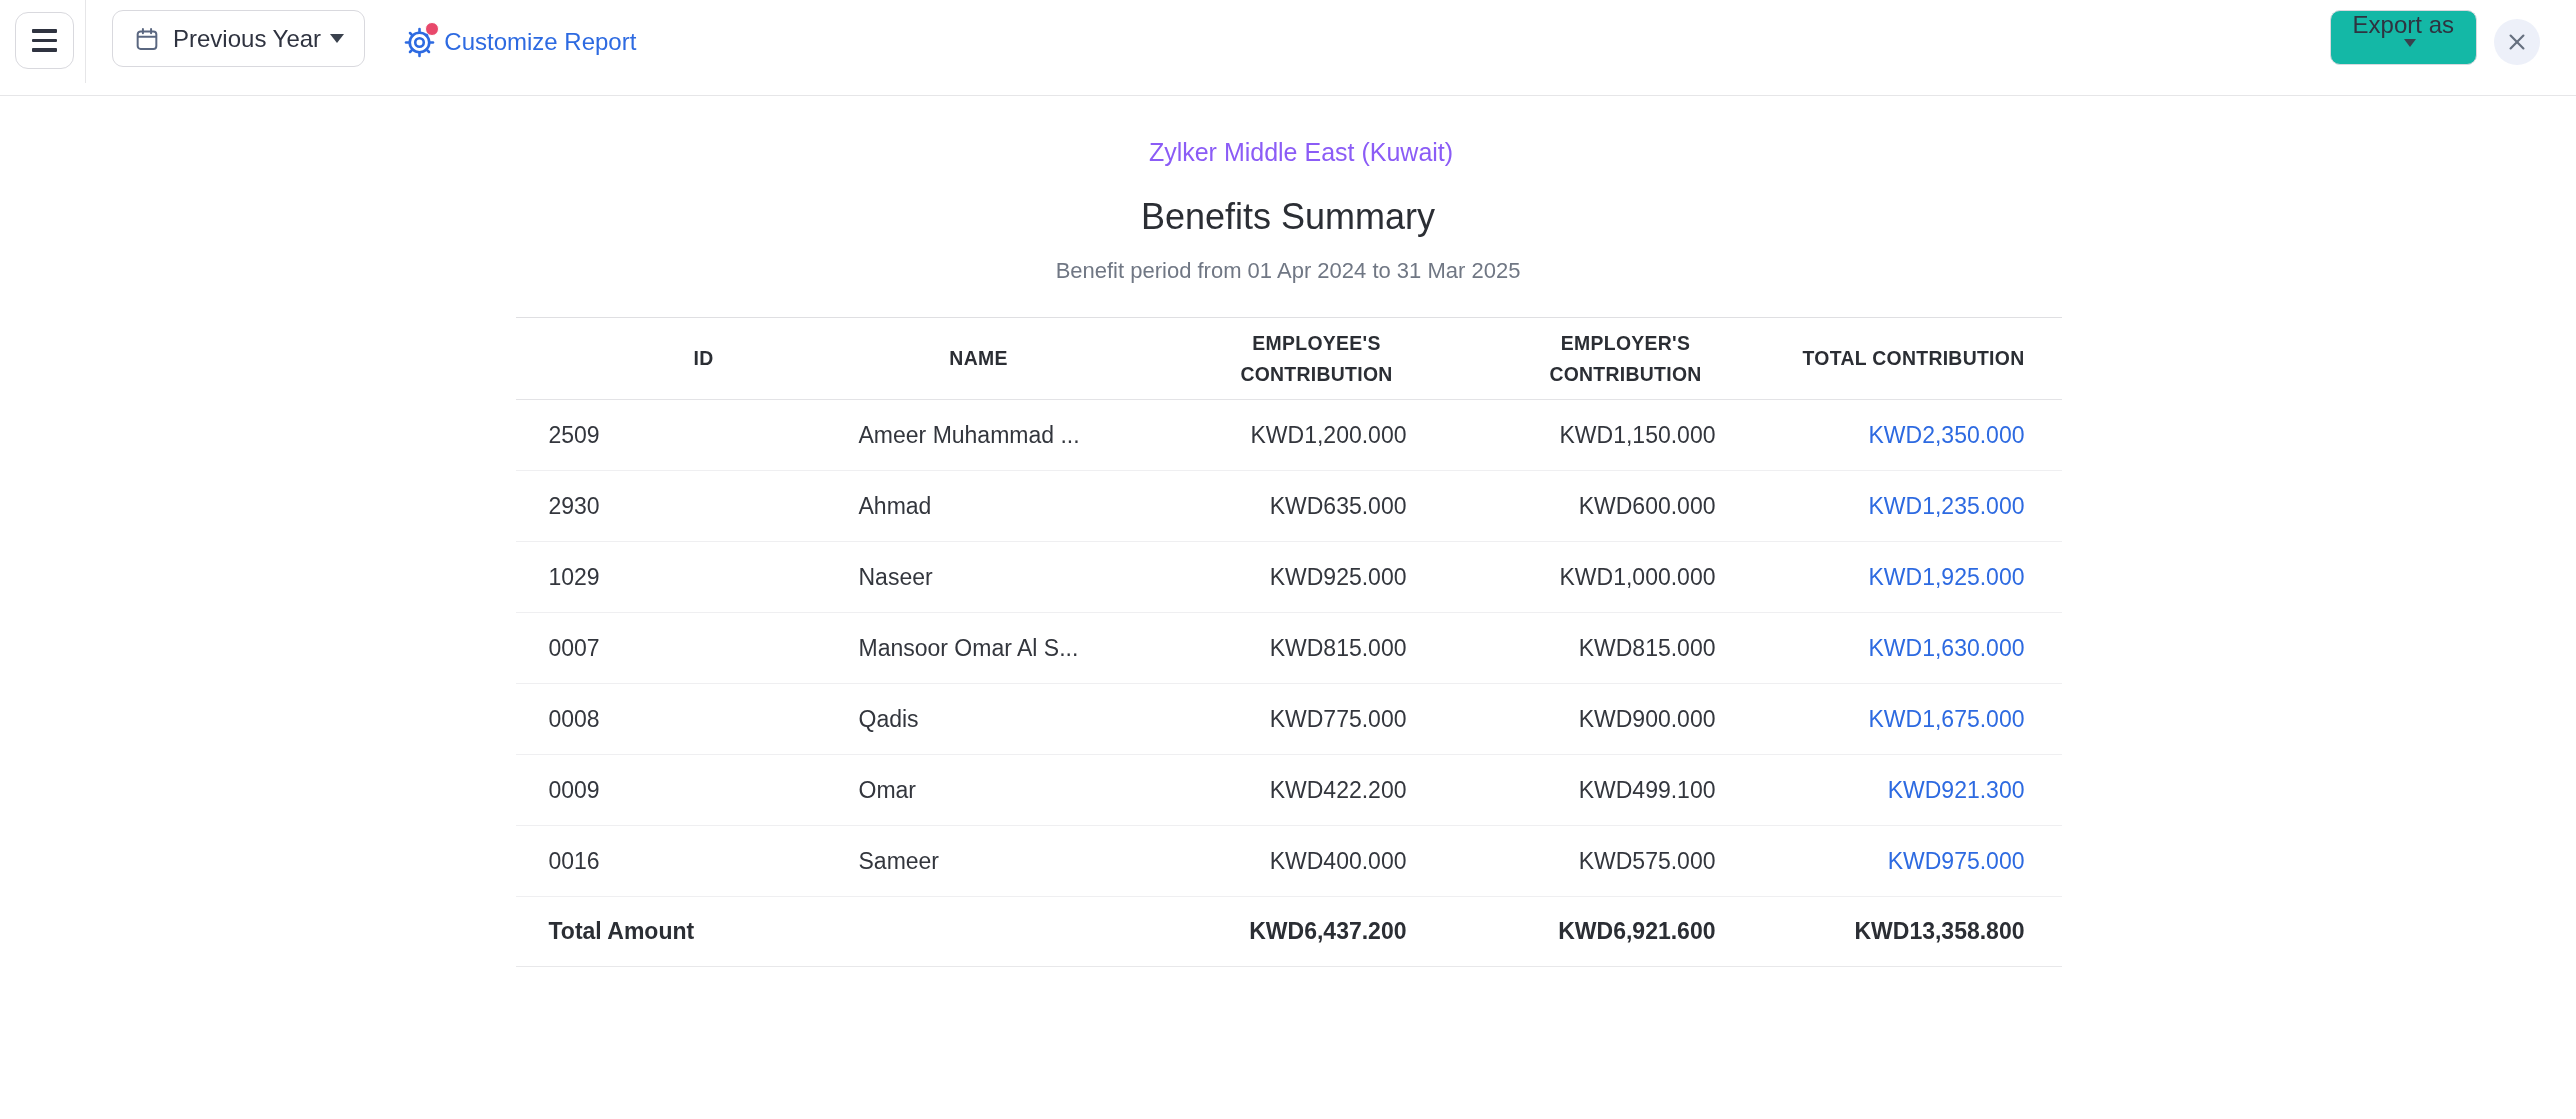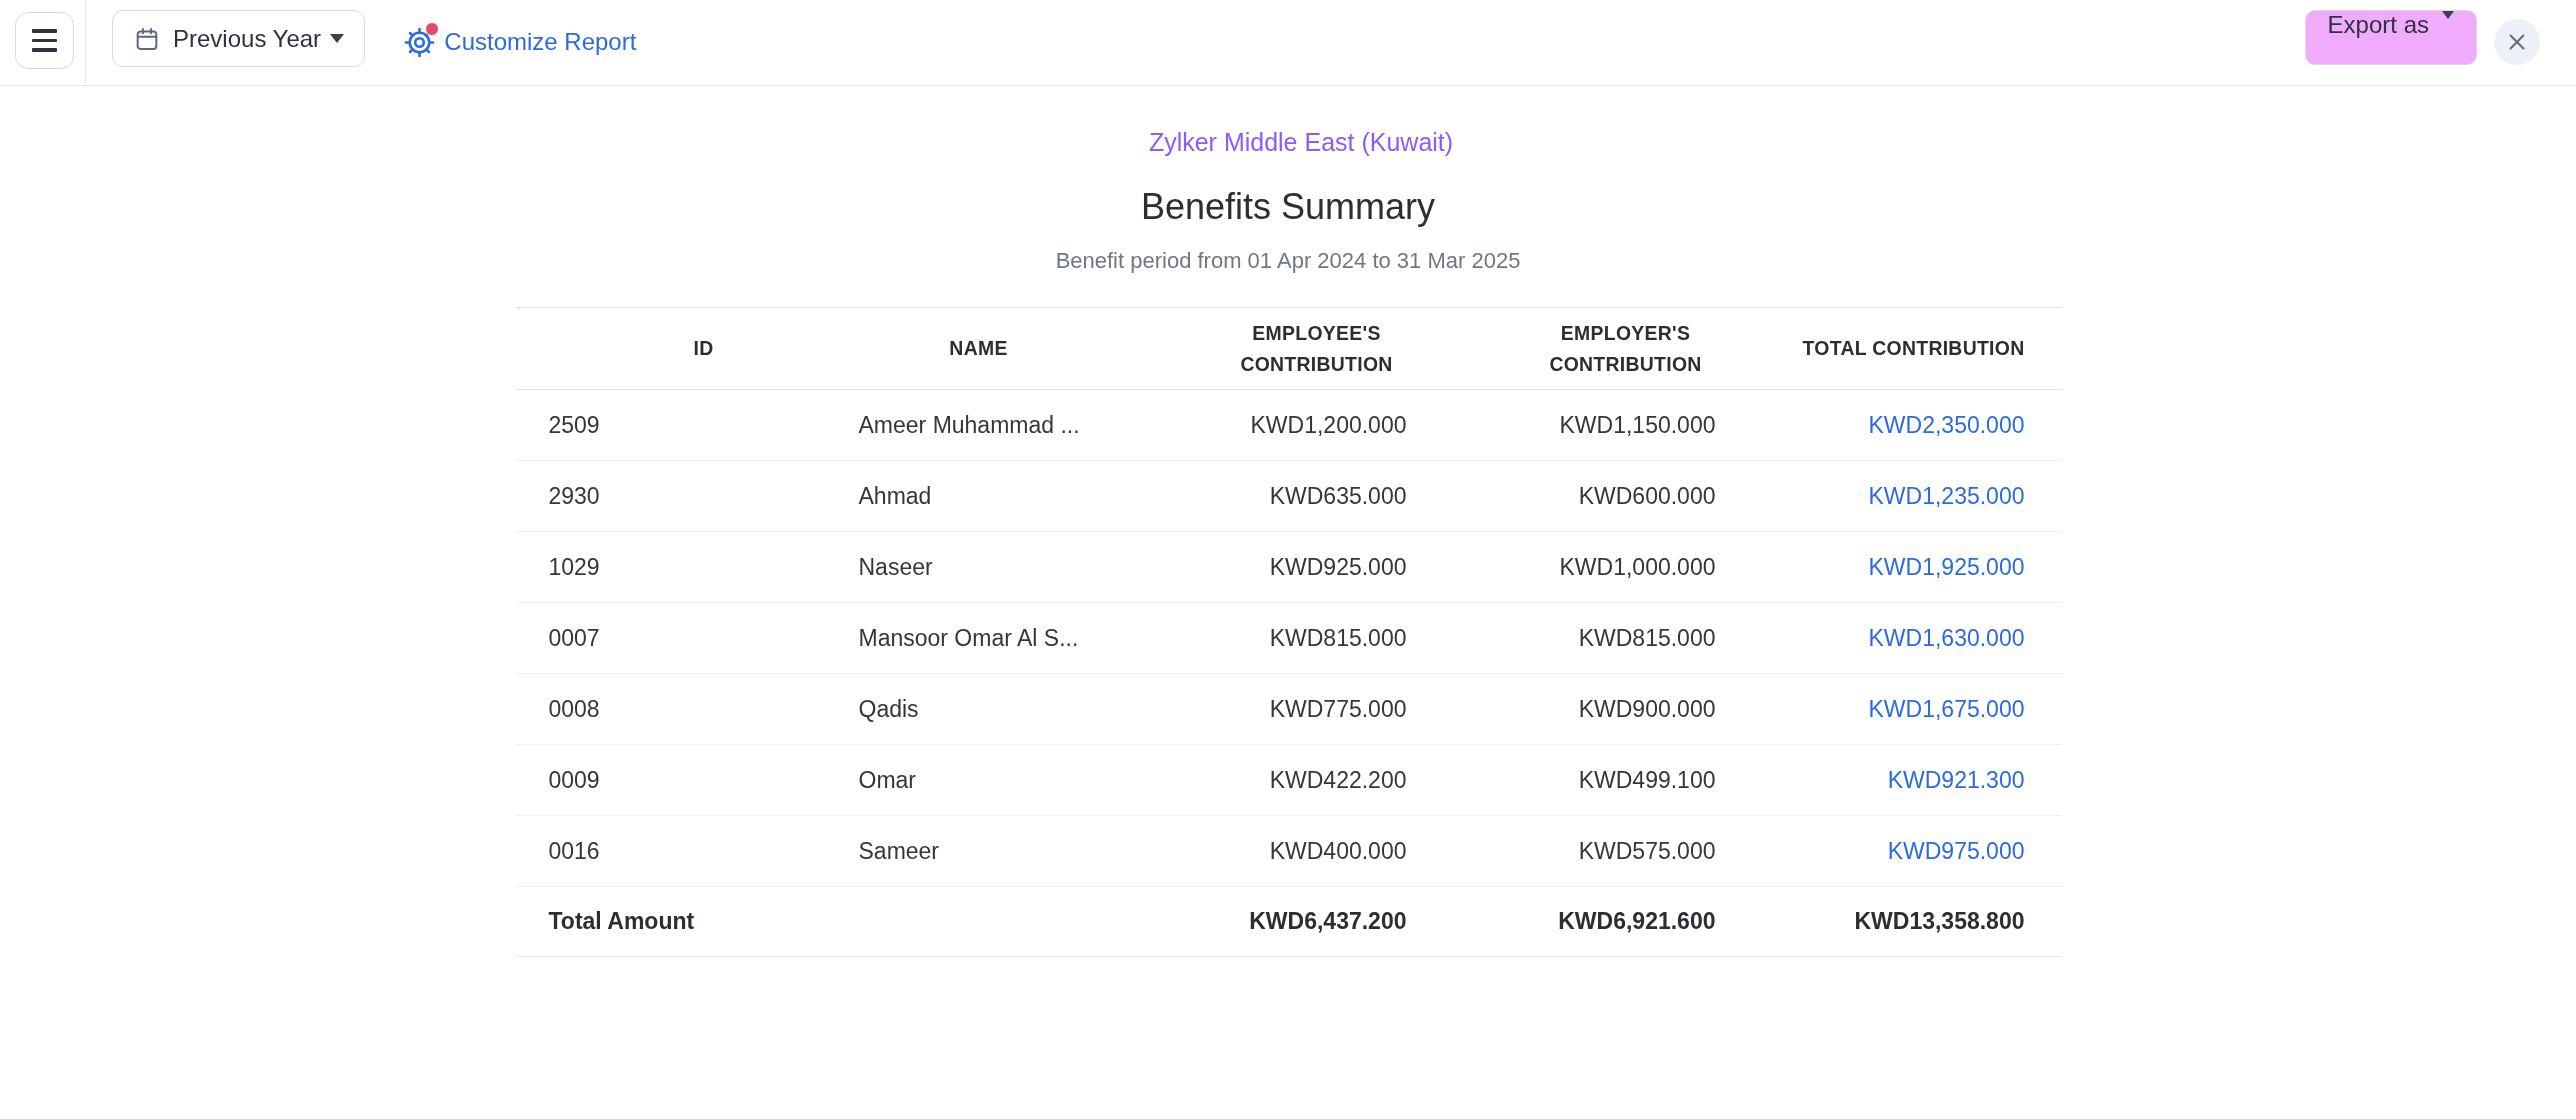--- a/index.html
+++ b/index.html
@@ -1,21 +1,21 @@
 <!DOCTYPE html>
 <html style="font-size:14.8px"><head>
 <meta charset="utf-8">
 <style>
   * { margin: 0; padding: 0; box-sizing: border-box; }
   html, body { width: 2576px; height: 1119px; background: #ffffff;
     font-family: "Liberation Sans", "DejaVu Sans", sans-serif; color: #33363d;
     overflow: hidden; }
 
   
-  .toolbar { position: relative; height: 86px; background: #fff;
+  .toolbar { position: relative; height: 96px; background: #fff;
     border-bottom: 0.9px solid #e6e6e8; }
   .hamburger-btn { position: absolute; left: 14.8px; top: 12px; width: 59px; height: 57px;
     border: 0.9px solid #d9d9de; border-radius: 13px; background: #fff;
     display: flex; flex-direction: column; justify-content: center; align-items: center;
     gap: 5.5px; cursor: pointer; }
   .hamburger-btn .bar { width: 25px; height: 3.7px; background: #2f3340; border-radius: 0.9px; }
   .toolbar-divider { position: absolute; left: 85px; top: 0; width: 0.9px; height: 83px;
     background: #e6e6e8; }
 
   .period-btn { position: absolute; left: 112px; top: 10px; width: 253px; height: 57px;
@@ -26,22 +26,22 @@
     border-right: 7.4px solid transparent; border-top: 9.2px solid #3a414d; margin-left: auto; }
 
   .customize-link { position: absolute; left: 403px; top: 0; height: 84px;
     display: flex; align-items: center; color: #2d6ae1; cursor: pointer; }
   .customize-link .gear-wrap { position: relative; width: 33px; height: 33px; }
   .customize-link .dot { position: absolute; right: -2.8px; top: -3.7px; width: 14px; height: 14px;
     border-radius: 50%; background: #e8486b; border: 1.8px solid #fff; }
   .customize-link .label { font-size: 24px; margin-left: 8.3px; }
 
   .export-btn { position: absolute; right: 99px; top: 10px; height: 55px;
-    border: 0.9px solid #d9d9de; border-radius: 10px; background: #f0abfc;
-    display: flex; align-items: flex-start; padding: 0 22px; cursor: pointer; }
+    border: 0.9px solid #d9d9de; border-radius: 10px; background: #14b8a6;
+    display: flex; align-items: center; padding: 0 22px; cursor: pointer; flex-direction: column; }
   .export-btn .label { font-size: 24px; color: #2f3340; }
   .export-btn .caret-small { width: 0; height: 0; border-left: 6.5px solid transparent;
     border-right: 6.5px solid transparent; border-top: 8.3px solid #3a414d; margin-left: 13px; }
 
   .close-btn { position: absolute; right: 36px; top: 19.4px; width: 46px; height: 46px;
     border-radius: 50%; background: #edf0f9; display: flex; align-items: center;
     justify-content: center; cursor: pointer; }
 
   
   .report-head { text-align: center; }

